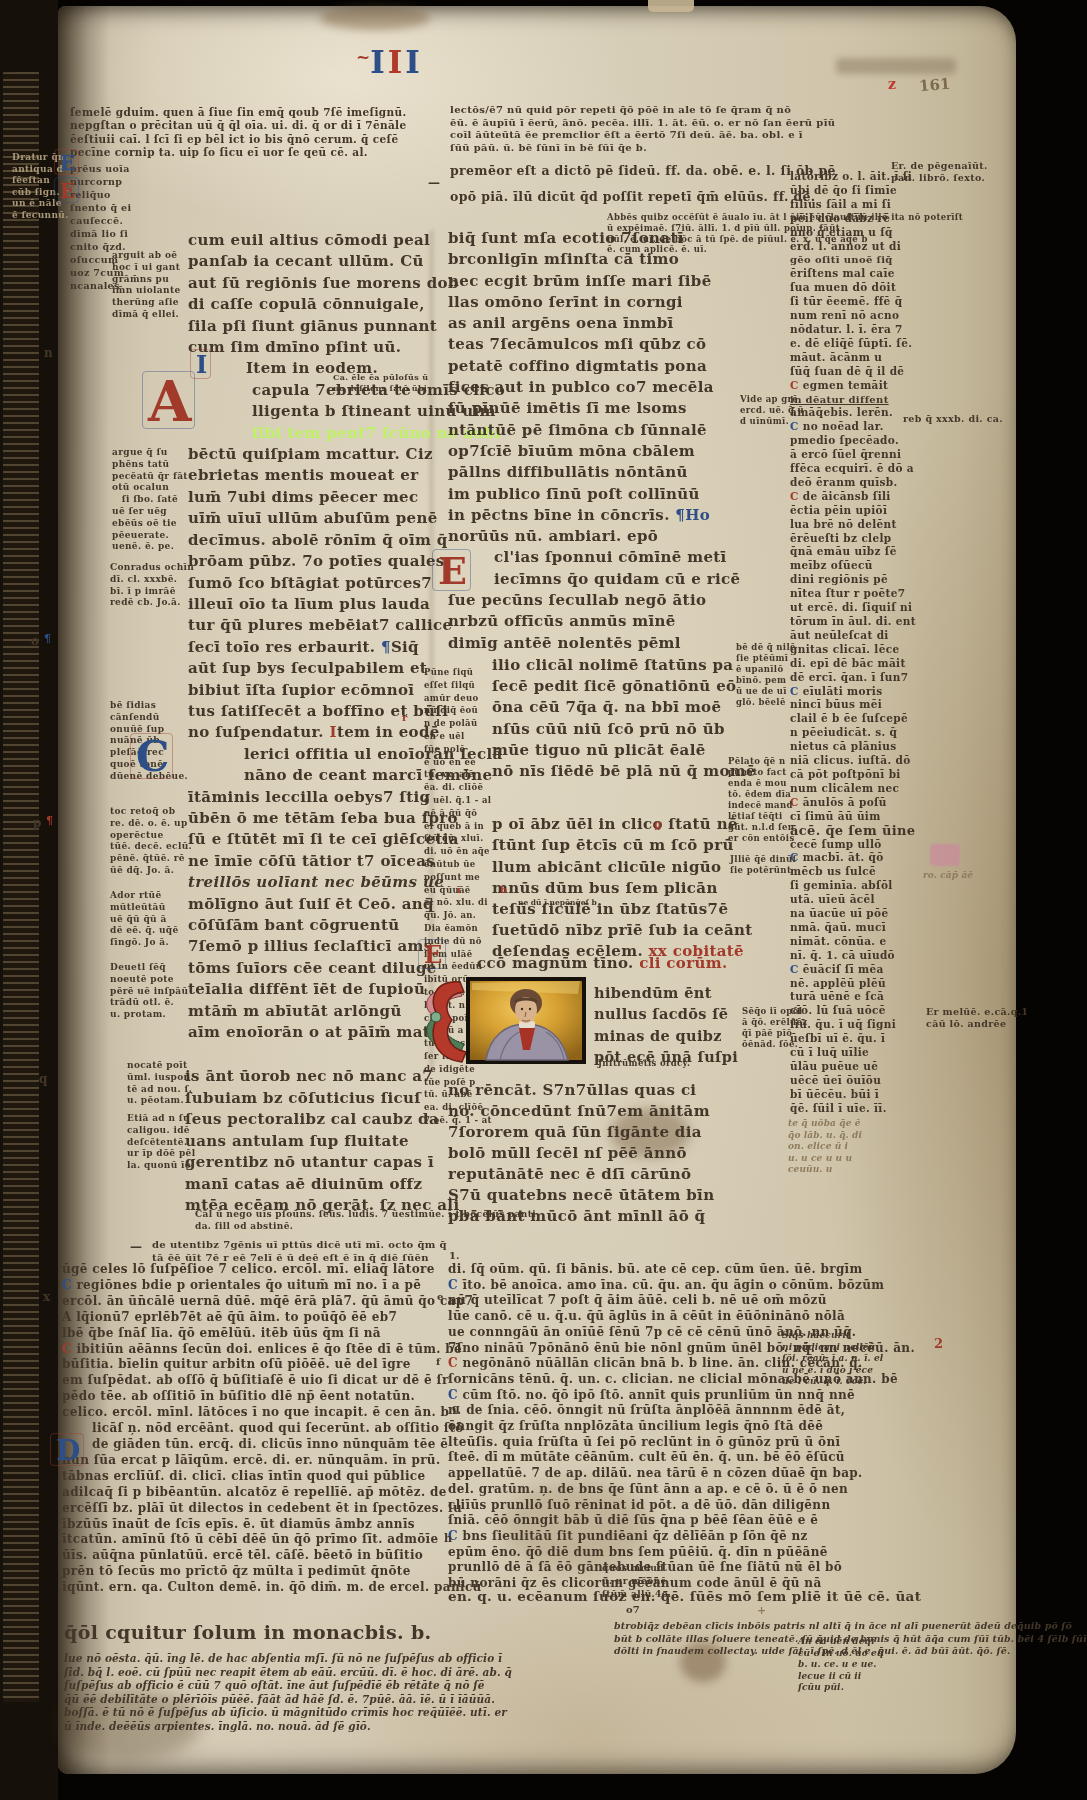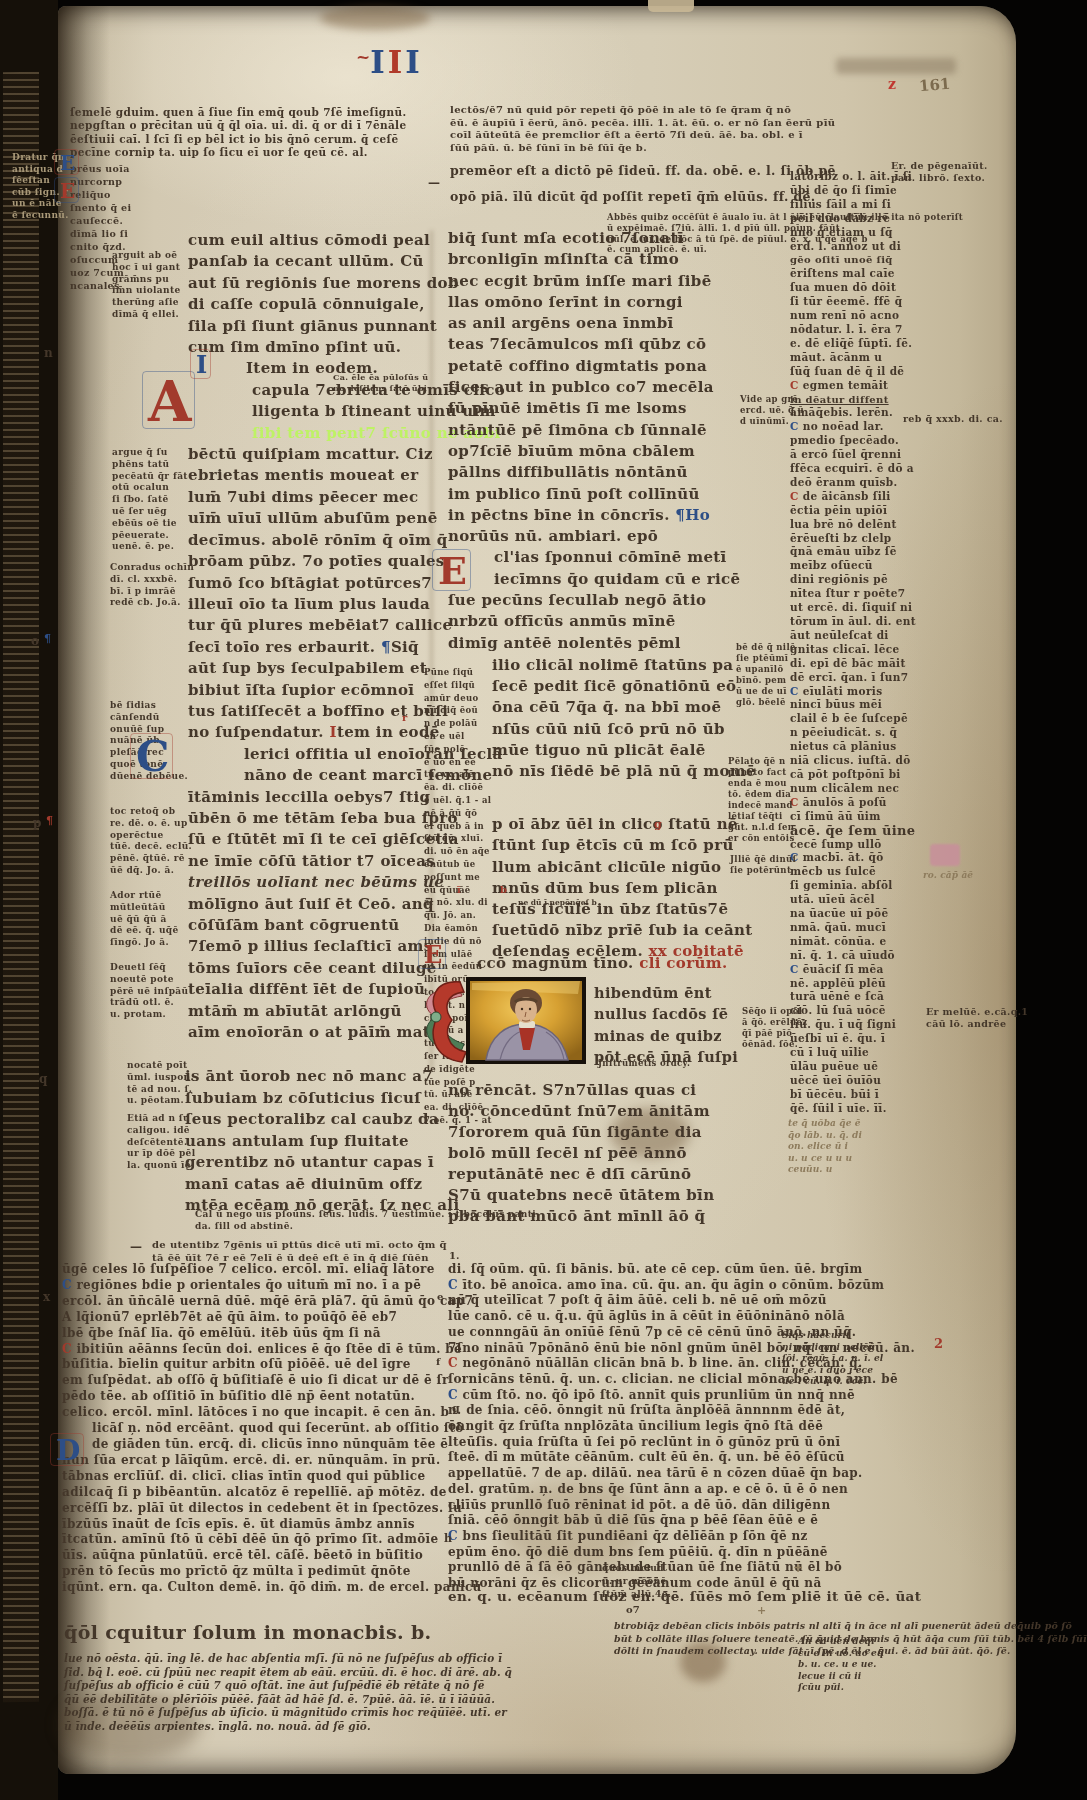--- a/index.html
+++ b/index.html
@@ -109,21 +109,21 @@
         <div class="ln" style="font-size: 9px; line-height: 11.8px; color: rgb(68, 55, 42);">grām̄ns pu</div>
         <div class="ln" style="font-size: 9px; line-height: 11.8px; color: rgb(68, 55, 42);">im̄n uiolante</div>
         <div class="ln" style="font-size: 9px; line-height: 11.8px; color: rgb(68, 55, 42);">therūng aſie</div>
         <div class="ln" style="font-size: 9px; line-height: 11.8px; color: rgb(68, 55, 42);">dīmā q̄ ellei.</div>
       </div>
       <div class="tb" style="left: 112px; top: 447px;">
         <div class="ln" style="font-size: 9px; line-height: 11.8px; color: rgb(68, 55, 42);">argue q̄ ſu</div>
         <div class="ln" style="font-size: 9px; line-height: 11.8px; color: rgb(68, 55, 42);">phēns tatū</div>
         <div class="ln" style="font-size: 9px; line-height: 11.8px; color: rgb(68, 55, 42);">pecēatū q̄r fāt</div>
         <div class="ln" style="font-size: 9px; line-height: 11.8px; color: rgb(68, 55, 42);">otū ocalun</div>
-        <div class="ln" style="font-size: 9px; line-height: 11.8px; color: rgb(68, 55, 42);">ſi ſbo. ſatē</div>
+        <div class="ln" style="font-size: 9px; line-height: 11.8px; color: rgb(68, 55, 42); text-align: center;">ſi ſbo. ſatē</div>
         <div class="ln" style="font-size: 9px; line-height: 11.8px; color: rgb(68, 55, 42);">uē ſer uēg</div>
         <div class="ln" style="font-size: 9px; line-height: 11.8px; color: rgb(68, 55, 42);">ebēūs oē tie</div>
         <div class="ln" style="font-size: 9px; line-height: 11.8px; color: rgb(68, 55, 42);">pēeuerate.</div>
         <div class="ln" style="font-size: 9px; line-height: 11.8px; color: rgb(68, 55, 42);">uenē. ē. pe.</div>
       </div>
       <div class="tb" style="left: 110px; top: 562px;">
         <div class="ln" style="font-size: 9px; line-height: 11.8px; color: rgb(68, 55, 42);">Conradus ochīn</div>
         <div class="ln" style="font-size: 9px; line-height: 11.8px; color: rgb(68, 55, 42);">dī. cl. xxxbē.</div>
         <div class="ln" style="font-size: 9px; line-height: 11.8px; color: rgb(68, 55, 42);">bī. ī p imrāē</div>
         <div class="ln" style="font-size: 9px; line-height: 11.8px; color: rgb(68, 55, 42);">redē cb. Jo.ā.</div>

